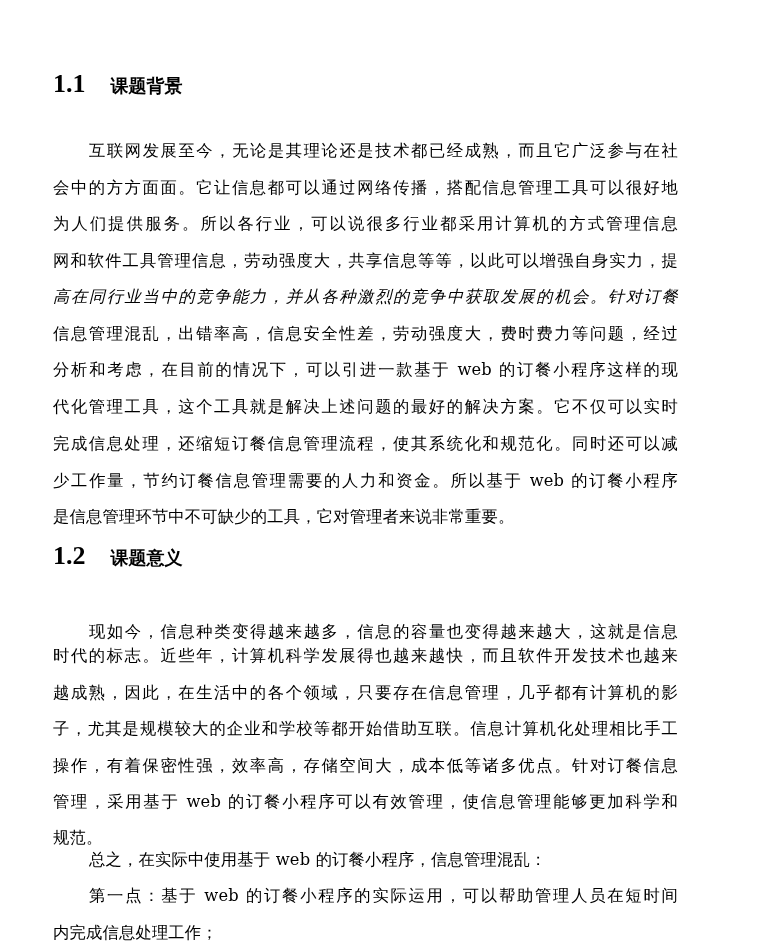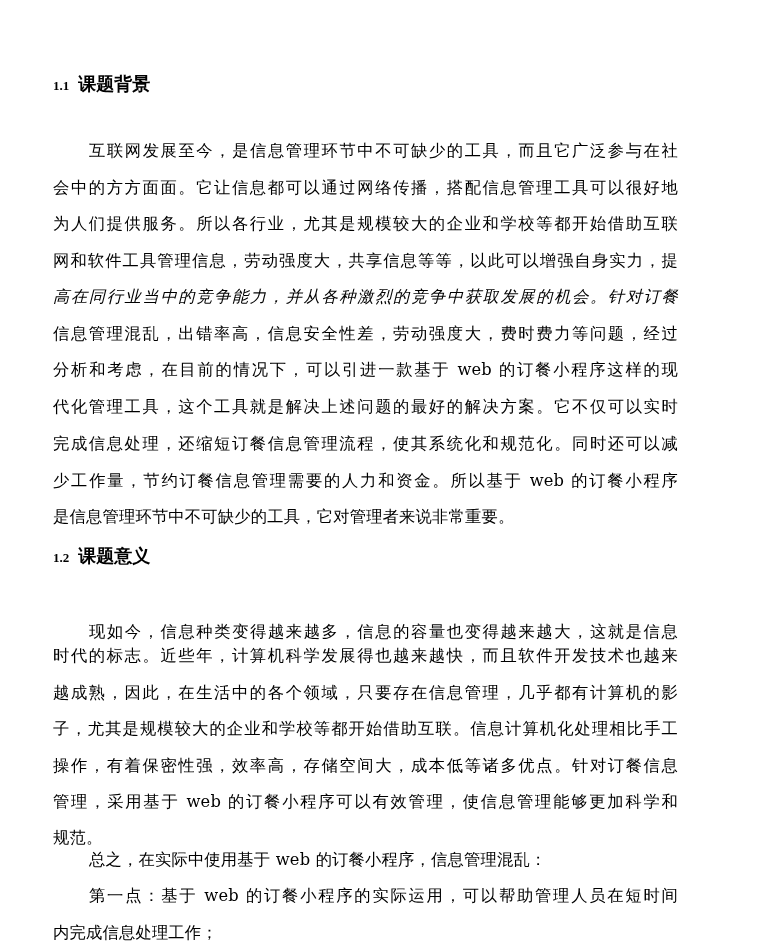--- a/index.html
+++ b/index.html
@@ -35,22 +35,22 @@
       position: absolute;
       left: 53px;
       font-family: "DejaVu Sans", "Liberation Sans", sans-serif;
       font-weight: bold;
       font-size: 18px;
       line-height: 26px;
       white-space: nowrap;
     }
     .section-heading .num {
       font-family: "Liberation Serif", serif;
-      font-size: 13px;
-      margin-right: 9px;
+      font-size: 26px;
+      margin-right: 25px;
     }
     .line {
       position: absolute;
       left: 53px;
       width: 625px;
       font-size: 16.3px;
       line-height: 24px;
       white-space: nowrap;
       text-align: justify;
       text-align-last: justify;
@@ -68,23 +68,23 @@
 <body>
 
 <div class="page">
 
 
   <div class="section-heading" style="top:71px;">
     <span class="num">1.1</span><span>课题背景</span>
   </div>
 
   <div>
-    <div class="line indent" style="top:139px;">互联网发展至今，是信息管理环节中不可缺少的工具，而且它广泛参与在社</div>
+    <div class="line indent" style="top:139px;">互联网发展至今，无论是其理论还是技术都已经成熟，而且它广泛参与在社</div>
     <div class="line" style="top:176px;">会中的方方面面。它让信息都可以通过网络传播，搭配信息管理工具可以很好地</div>
-    <div class="line" style="top:212px;">为人们提供服务。所以各行业，尤其是规模较大的企业和学校等都开始借助互联</div>
+    <div class="line" style="top:212px;">为人们提供服务。所以各行业，可以说很多行业都采用计算机的方式管理信息</div>
     <div class="line" style="top:249px;">网和软件工具管理信息，劳动强度大，共享信息等等，以此可以增强自身实力，提</div>
     <div class="line" style="top:285px;font-style:italic;">高在同行业当中的竞争能力，并从各种激烈的竞争中获取发展的机会。针对订餐</div>
     <div class="line" style="top:322px;">信息管理混乱，出错率高，信息安全性差，劳动强度大，费时费力等问题，经过</div>
     <div class="line" style="top:358px;">分析和考虑，在目前的情况下，可以引进一款基于 web 的订餐小程序这样的现</div>
     <div class="line" style="top:395px;">代化管理工具，这个工具就是解决上述问题的最好的解决方案。它不仅可以实时</div>
     <div class="line" style="top:432px;">完成信息处理，还缩短订餐信息管理流程，使其系统化和规范化。同时还可以减</div>
     <div class="line" style="top:469px;">少工作量，节约订餐信息管理需要的人力和资金。所以基于 web 的订餐小程序</div>
     <div class="line last" style="top:505px;">是信息管理环节中不可缺少的工具，它对管理者来说非常重要。</div>
   </div>
 

